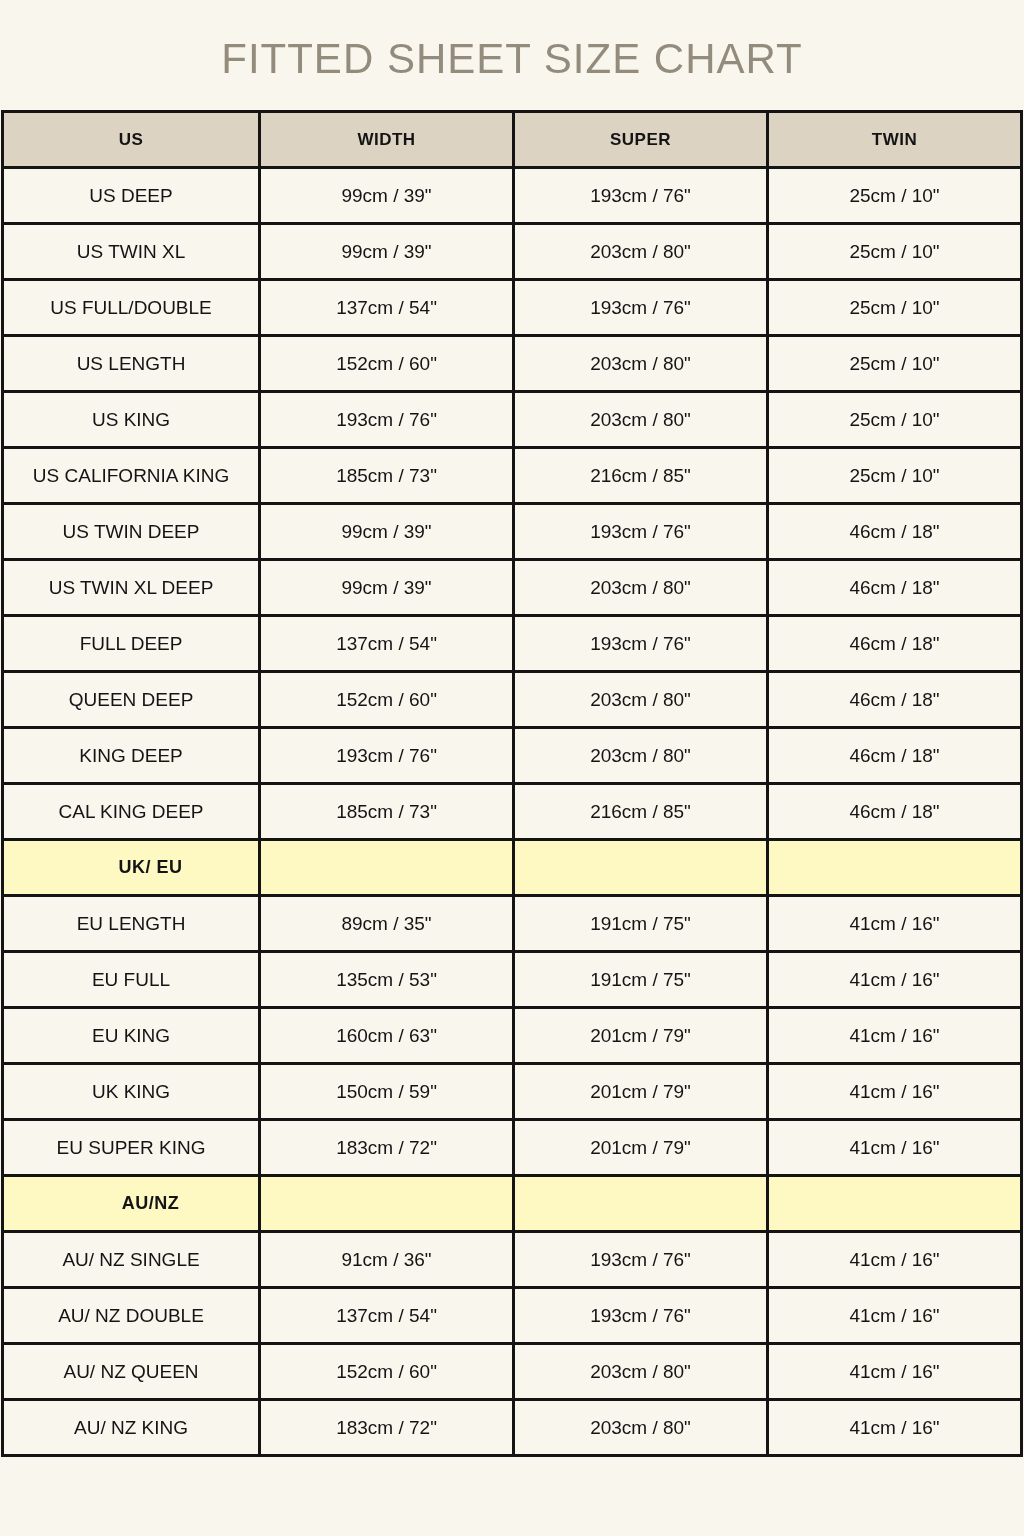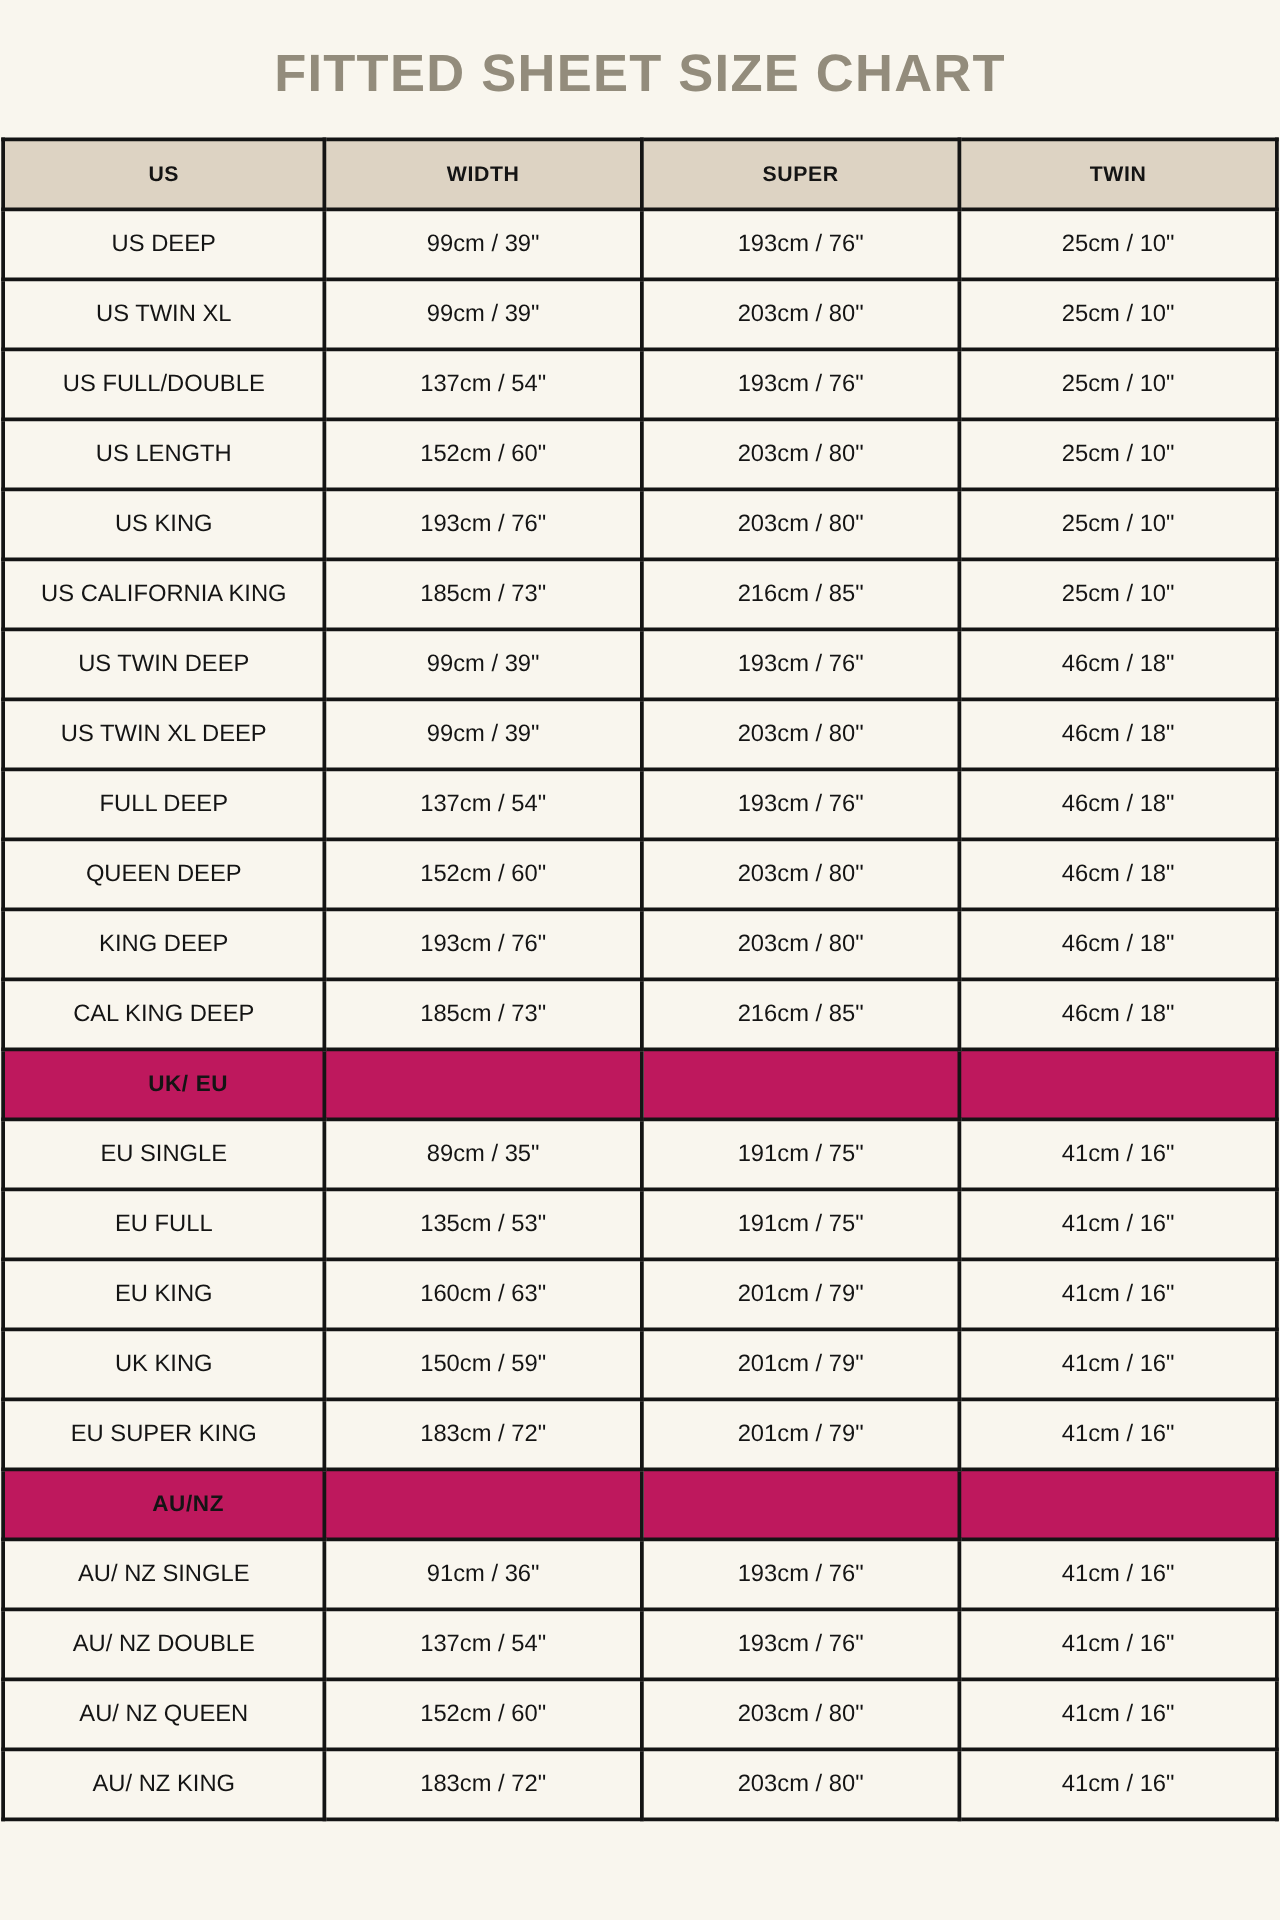--- a/index.html
+++ b/index.html
@@ -14,21 +14,21 @@
   .page {
     width: 1024px;
     height: 1536px;
     box-sizing: border-box;
   }
   h1.chart-title {
     margin: 0;
     padding-top: 36px;
     text-align: center;
     font-size: 42px;
-    font-weight: bold;
+    font-weight: normal;
     letter-spacing: 1px;
     color: #938c7c;
     line-height: 1.1;
   }
   table.size-chart {
     width: 1022px;
     margin: 28px auto 0 auto;
     border-collapse: collapse;
     table-layout: fixed;
   }
@@ -45,21 +45,21 @@
     overflow: hidden;
     white-space: nowrap;
   }
   th {
     background: #ddd3c3;
     font-size: 17px;
     font-weight: bold;
     letter-spacing: 0.5px;
   }
   tr.section td {
-    background: #be185d;
+    background: #fef9c3;
     font-weight: bold;
     font-size: 18px;
     letter-spacing: 0.5px;
     padding-left: 43px;
   }
 </style>
 </head>
 <body>
 
 <div class="page">
@@ -153,21 +153,21 @@
           <td>216cm / 85"</td>
           <td>46cm / 18"</td>
         </tr>
         <tr class="section">
           <td>UK/ EU</td>
           <td></td>
           <td></td>
           <td></td>
         </tr>
         <tr>
-          <td>EU SINGLE</td>
+          <td>EU LENGTH</td>
           <td>89cm / 35"</td>
           <td>191cm / 75"</td>
           <td>41cm / 16"</td>
         </tr>
         <tr>
           <td>EU FULL</td>
           <td>135cm / 53"</td>
           <td>191cm / 75"</td>
           <td>41cm / 16"</td>
         </tr>

